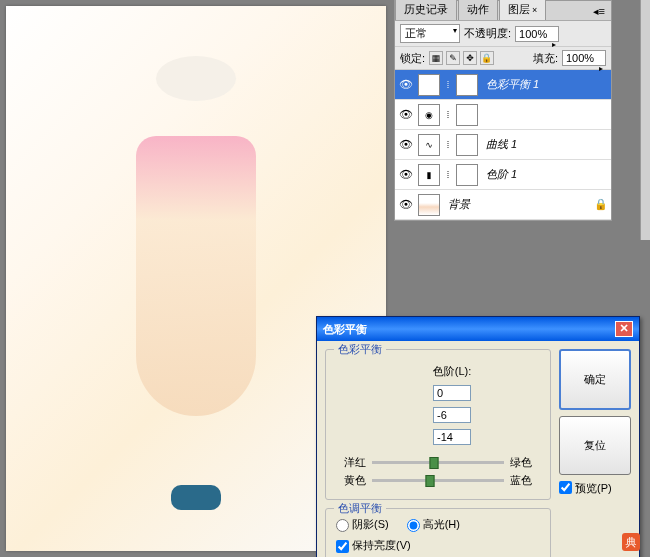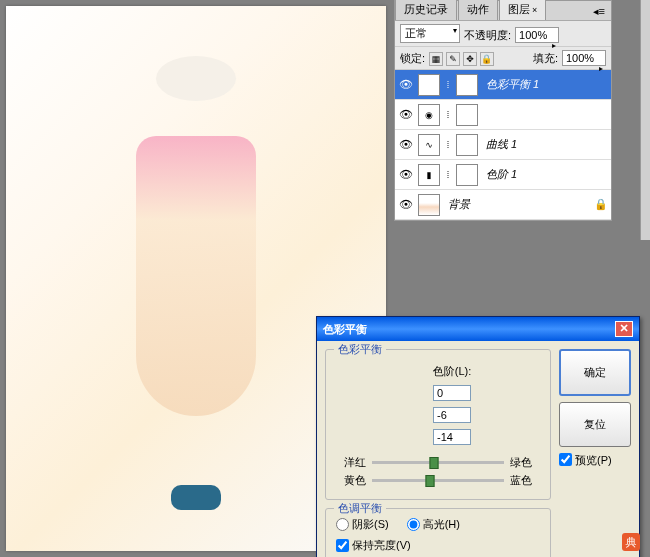--- a/index.html
+++ b/index.html
@@ -12,21 +12,21 @@
 .dress { width: 120px; height: 280px; background: linear-gradient(180deg, #f7a8c0 0%, #fbe8d0 30%, #f5d8b8 100%); position: absolute; top: 80px; left: 50%; transform: translateX(-50%); border-radius: 20px 20px 60px 60px; opacity: 0.85; }
 .shoes { width: 50px; height: 25px; background: #2a6a8a; position: absolute; bottom: 10px; left: 50%; transform: translateX(-50%); border-radius: 10px; }
 
 .layers-panel { position: absolute; right: 38px; top: 0; width: 218px; background: #e8e8e8; border: 1px solid #999; }
 .tabs { display: flex; border-bottom: 1px solid #aaa; background: #d4d4d4; height: 20px; align-items: flex-end; }
 .tab { padding: 3px 8px; border: 1px solid #999; border-bottom: none; background: #d4d4d4; margin-right: 1px; cursor: pointer; }
 .tab.active { background: #e8e8e8; }
 .tab-close { margin-left: 2px; font-size: 9px; }
 .menu-icon { margin-left: auto; padding: 2px 6px; cursor: pointer; }
 
-.panel-row { display: flex; align-items: flex-end; padding: 3px 5px; gap: 4px; border-bottom: 1px solid #ccc; }
+.panel-row { display: flex; align-items: center; padding: 3px 5px; gap: 4px; border-bottom: 1px solid #ccc; }
 .dropdown { border: 1px solid #999; background: #fff; padding: 1px 14px 1px 4px; position: relative; min-width: 60px; }
 .dropdown::after { content: "▾"; position: absolute; right: 2px; font-size: 8px; }
 .pct-box { border: 1px solid #999; background: #fff; padding: 1px 20px 1px 3px; width: 44px; position: relative; }
 .pct-box::after { content: "▸"; position: absolute; right: 2px; font-size: 8px; }
 .lock-icons { display: flex; gap: 3px; }
 .lock-icons span { width: 14px; height: 14px; border: 1px solid #aaa; display: inline-flex; align-items: center; justify-content: center; font-size: 9px; }
 
 .layer-list { background: #fff; max-height: 180px; }
 .layer { display: flex; align-items: center; padding: 3px; border-bottom: 1px solid #ddd; gap: 4px; height: 30px; }
 .layer.selected { background: #3875d7; color: #fff; }
@@ -50,25 +50,25 @@
 .fieldset-title { position: absolute; top: -8px; left: 8px; background: #ece9d8; padding: 0 4px; color: #2a4fb0; }
 .levels-row { display: flex; align-items: center; gap: 6px; margin: 6px 0 10px 28px; flex-direction: column; }
 .num-input { border: 1px solid #7f9db9; background: #fff; width: 38px; padding: 1px 3px; text-align: left; }
 .slider-row { display: flex; align-items: center; margin: 3px 0; gap: 6px; }
 .slider-label { width: 30px; text-align: right; }
 .slider-label-r { width: 30px; }
 .slider-track { flex: 1; height: 3px; background: #bbb; position: relative; }
 .slider-thumb { position: absolute; top: -4px; width: 9px; height: 12px; background: #4a9048; border: 1px solid #2a6028; transform: translateX(-50%); }
 
 .radio-row { display: flex; gap: 18px; margin-bottom: 6px; }
-.radio-row label, .check-row label { display: flex; align-items: center; gap: 3px; }
+.radio-row label, .check-row label { display: flex; align-items: flex-end; gap: 3px; }
 .check-row { display: flex; align-items: center; gap: 3px; }
 input[type=radio], input[type=checkbox] { margin: 0; }
 
-.btn { background: linear-gradient(#fff,#e4e4e4); border: 1px solid #7a7a7a; border-radius: 3px; padding: 14px 0; text-align: center; cursor: pointer; }
+.btn { background: linear-gradient(#fff,#e4e4e4); border: 1px solid #7a7a7a; border-radius: 3px; padding: 21px 0; text-align: center; cursor: pointer; }
 .btn.default { border: 2px solid #4a7fd4; }
 
 .watermark { position: absolute; right: 10px; bottom: 6px; color: #e85a2c; font-size: 14px; display: flex; align-items: center; gap: 4px; }
 .watermark .logo { background: #e85a2c; color: #fff; width: 18px; height: 18px; border-radius: 3px; text-align: center; line-height: 18px; font-size: 11px; }
 .watermark .sub { color: #888; font-size: 10px; }
 </style>
 </head>
 <body>
 
 <div class="canvas">

